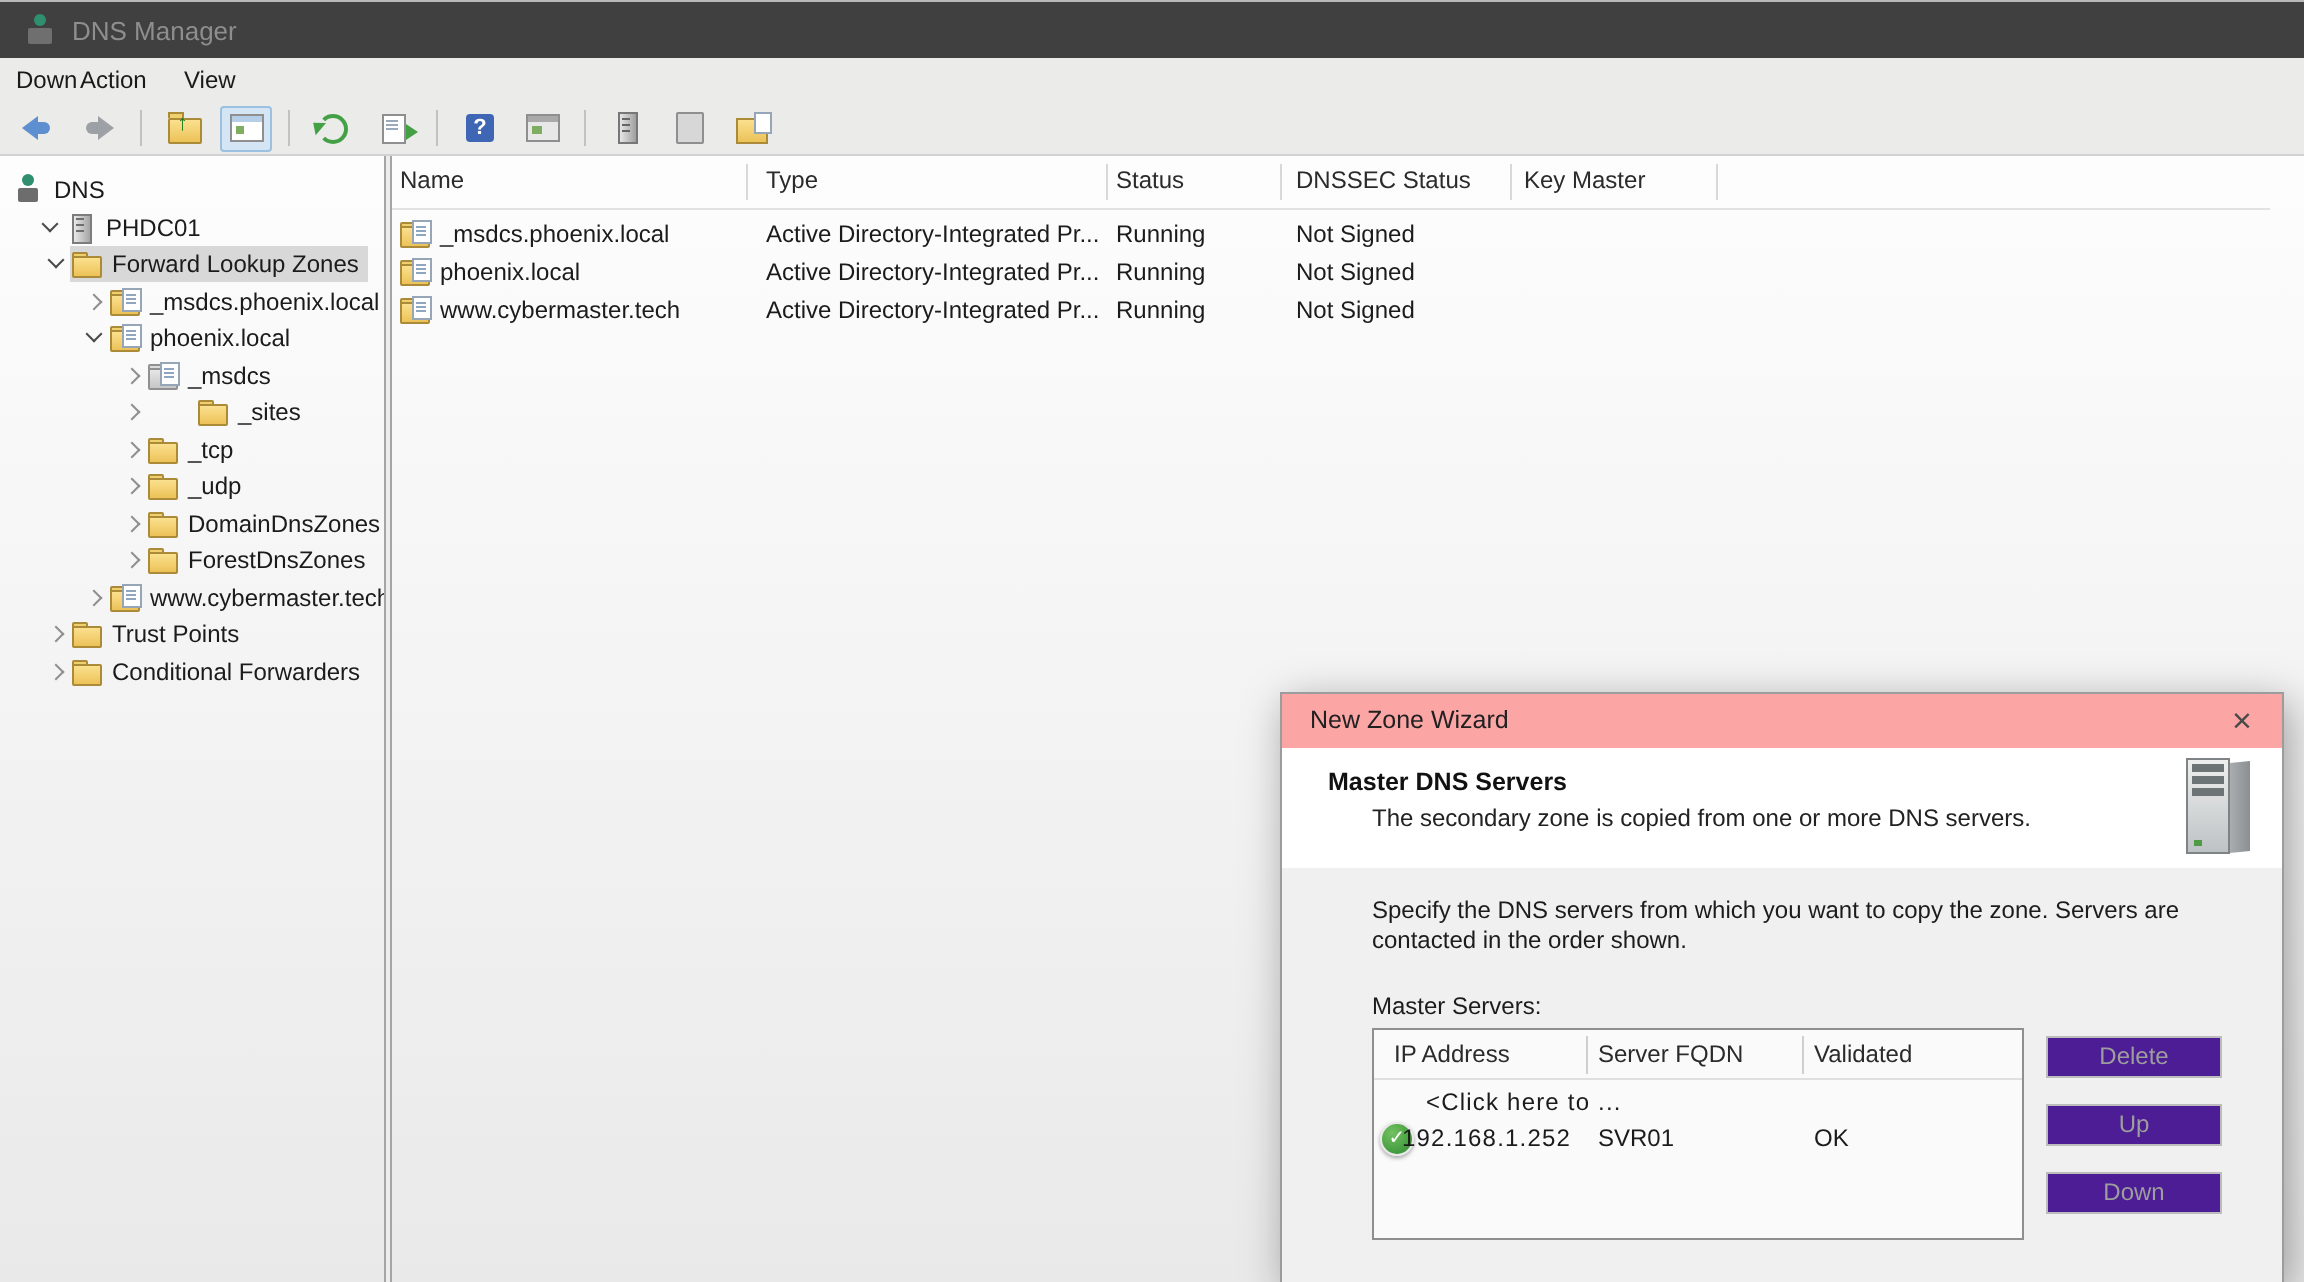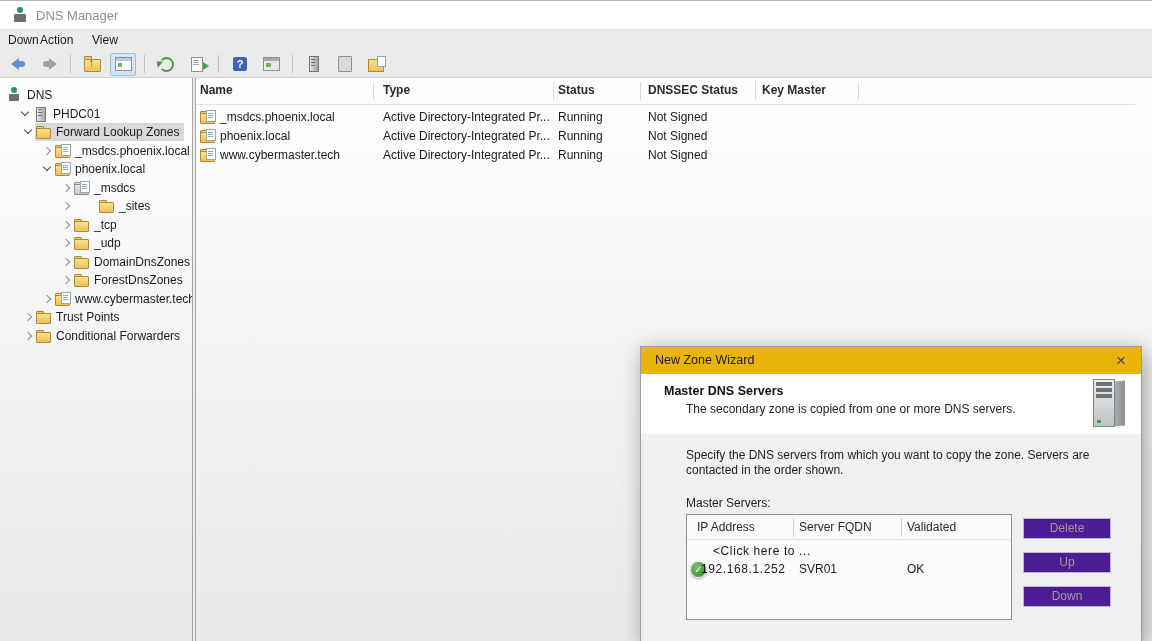--- a/index.html
+++ b/index.html
@@ -2,21 +2,21 @@
 <html><head>
 <meta charset="utf-8">
 <style>
   html,body{margin:0;padding:0;}
   body{
     width:1152px;height:641px;position:relative;overflow:hidden;
     font-family:"Liberation Sans",sans-serif;font-size:12px;color:#1b1b1b;
     background:#ebebea;border-top:1px solid #b8b8b8;box-sizing:border-box;
   }
   
-  .titlebar{position:absolute;left:0;top:0;right:0;height:28px;background:#ffffff;text-align:center;}
+  .titlebar{position:absolute;left:0;top:0;right:0;height:28px;background:#404040;text-align:center;}
   .app-icon{position:absolute;left:12px;top:6px;width:16px;height:16px;}
   .app-icon::before{content:"";position:absolute;left:5px;top:0;width:6px;height:6px;border-radius:50%;background:#2f8f6f;}
   .app-icon::after{content:"";position:absolute;left:2px;top:7px;width:12px;height:8px;background:#6f6f6f;border-radius:1px;}
   .title-text{position:absolute;left:36px;top:7px;font-size:13px;color:#8e8e8e;}
   .menubar{position:absolute;left:0;top:28px;right:0;height:22px;background:#ebebea;}
   .menu-item{position:absolute;top:4px;color:#1a1a1a;cursor:default;}
   .toolbar{position:absolute;left:0;top:50px;right:0;height:27px;background:#ebebea;
     display:flex;align-items:center;padding-left:5px;gap:5px;border-bottom:1px solid #d2d2d2;box-sizing:border-box;}
   .tb-sep{width:1px;height:18px;background:#c2c2c2;margin:0 3px;flex:0 0 1px;}
   .tb-btn{width:24px;height:21px;display:flex;align-items:center;justify-content:center;border:1px solid transparent;border-radius:2px;flex:0 0 auto;}
@@ -73,31 +73,31 @@
   .t-icon.zone-gray::before{content:"";position:absolute;left:0;top:2px;width:6px;height:3px;background:#dcdcdc;border:1px solid #909090;border-radius:1px 1px 0 0;}
   .t-icon.zone-gray::after{content:"";position:absolute;left:0;top:4px;width:13px;height:9px;background:linear-gradient(#e6e6e6,#c6c6c6);border:1px solid #909090;border-radius:1px;}
   .pg{position:absolute;right:0;top:1px;width:8px;height:10px;background:#fff;border:1px solid #97a6b6;z-index:2;}
   .pg::before{content:"";position:absolute;left:1px;top:2px;width:5px;height:1px;background:#8fa6c0;box-shadow:0 2px 0 #8fa6c0,0 4px 0 #8fa6c0;}
   .t-icon.server-tower::after{content:"";position:absolute;left:3px;top:1px;width:8px;height:13px;background:linear-gradient(90deg,#e8e8e8,#a5a5a5);border:1px solid #7c7c7c;}
   .t-icon.server-tower::before{content:"";position:absolute;left:5px;top:3px;width:4px;height:1px;background:#6e6e6e;box-shadow:0 3px 0 #6e6e6e,0 6px 0 #6e6e6e;z-index:2;}
   .t-icon.dns-root::before{content:"";position:absolute;left:4px;top:0;width:6px;height:6px;border-radius:50%;background:#2f8f6f;}
   .t-icon.dns-root::after{content:"";position:absolute;left:2px;top:7px;width:10px;height:7px;background:#6d6d6d;border-radius:1px;}
 
   
-  .list-header{position:absolute;left:0;top:0;right:17px;height:26px;border-bottom:1px solid #e2e2e2;font-weight:bold;}
+  .list-header{position:absolute;left:0;top:0;right:17px;height:26px;border-bottom:1px solid #e2e2e2;}
   .col-label{position:absolute;top:5px;color:#2b2b2b;cursor:default;}
   .col-sep{position:absolute;top:4px;width:1px;height:18px;background:#d8d8d8;}
   .list-row{position:absolute;left:0;right:0;height:19px;}
   .list-row .t-icon{position:absolute;left:4px;top:1px;}
   .cell{position:absolute;top:2px;white-space:nowrap;}
 
   
   .dialog{position:absolute;left:640px;top:345px;width:502px;height:296px;background:#f0f0f0;
     border:1px solid #9c9c9c;box-shadow:3px 5px 20px rgba(0,0,0,.35);box-sizing:border-box;}
-  .dlg-title{position:absolute;left:0;right:0;top:0;height:27px;background:#eab308;border-bottom:1px solid #efefef;}
+  .dlg-title{position:absolute;left:0;right:0;top:0;height:27px;background:#fca5a5;border-bottom:1px solid #efefef;}
   .dlg-title-text{position:absolute;left:14px;top:6px;font-size:12.5px;color:#202020;}
   .dlg-close{position:absolute;right:8px;top:2px;width:24px;height:23px;text-align:center;line-height:23px;font-size:17px;color:#4a4a4a;cursor:default;}
   .dlg-header{position:absolute;left:0;right:0;top:27px;height:60px;background:#fff;border-bottom:1px solid #c3c3c3;}
   .dlg-h-title{position:absolute;left:23px;top:10px;font-weight:bold;font-size:12.5px;color:#111;}
   .dlg-h-sub{position:absolute;left:45px;top:28px;color:#222;}
   .dlg-server-icon{position:absolute;right:13px;top:4px;width:38px;height:51px;}
   .srv-side{position:absolute;right:3px;top:3px;width:10px;height:45px;background:linear-gradient(90deg,#a9adaf,#8a8f91);transform:skewY(-6deg);}
   .srv-front{position:absolute;left:3px;top:1px;width:22px;height:48px;background:linear-gradient(180deg,#efefef,#bdc2c4);border:1px solid #7e8486;box-sizing:border-box;}
   .srv-front .bay{display:block;margin:2px 2px 0;height:4px;background:#6d7476;}
   .srv-front::after{content:"";position:absolute;left:3px;bottom:3px;width:4px;height:3px;background:#4f9b42;}

